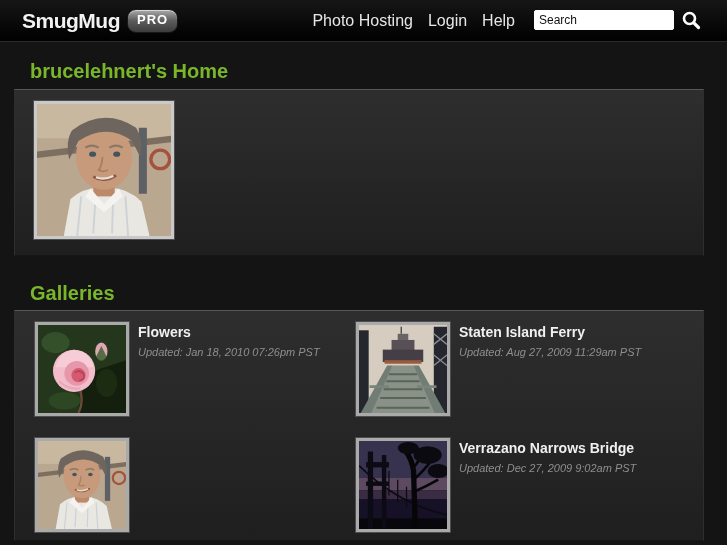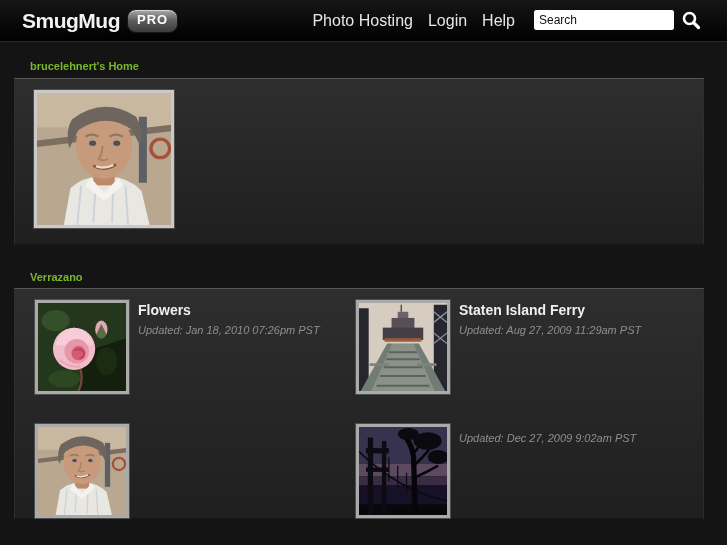--- a/index.html
+++ b/index.html
@@ -56,21 +56,21 @@
   }
   .search-btn {
     background: none; border: none; padding: 0;
     margin-left: 7px; cursor: pointer;
     display: flex; align-items: center;
   }
 
   
   .section-title {
     color: #7ab62a;
-    font-size: 11px;
+    font-size: 20px;
     font-weight: bold;
     margin: 0 12px 0 30px;
   }
   .title-home { padding-top: 18px; margin-bottom: 6px; }
   .title-galleries { padding-top: 26px; margin-bottom: 5px; }
 
   
   .panel {
     margin-left: 14px;
     width: 690px;
@@ -92,21 +92,21 @@
   }
   .profile-photo-frame { width: 140px; height: 138px; }
   .profile-photo-frame svg { width: 134px; height: 132px; }
   .thumb-frame { border-color: #aaaaaa; width: 94px; height: 94px; }
   .thumb-frame svg { width: 88px; height: 88px; }
 
   
   .galleries-grid {
     display: grid;
     grid-template-columns: 321px auto;
-    row-gap: 30px;
+    row-gap: 22px;
   }
   .gallery-item { display: flex; }
   .gallery-meta { margin-left: 9px; padding-top: 2px; }
   .gallery-title {
     color: #f0f0f0;
     font-size: 14px;
     font-weight: bold;
     cursor: pointer;
   }
   .gallery-updated {
@@ -162,21 +162,21 @@
       <ellipse cx="41.5" cy="38" rx="2.6" ry="2" fill="#44545f"></ellipse>
       <ellipse cx="59.5" cy="38" rx="2.6" ry="2" fill="#44545f"></ellipse>
       <path d="M36 33 Q41 30 46 33 M54 33 Q59 30 64 33" stroke="#8a7a64" stroke-width="1.6" fill="none"></path>
       <path d="M49 40 Q48 48 46 50 Q49 52 53 50" stroke="#a97f60" stroke-width="1.4" fill="none"></path>
       <path d="M42 55 Q50 60 59 54" stroke="#8a5544" stroke-width="2" fill="none"></path>
       <path d="M44 55.5 Q50 58 57 54.5" stroke="#e8e0d4" stroke-width="1.6" fill="none"></path>
     </svg>
   </span>
 </div>
 
-<h2 class="section-title title-galleries">Verrazano</h2>
+<h2 class="section-title title-galleries">Galleries</h2>
 
 <div class="panel galleries-panel">
   <div class="galleries-grid">
 
     <div class="gallery-item">
       <span class="photo-frame thumb-frame">
         <svg viewBox="0 0 100 100" preserveAspectRatio="none">
           <rect width="100" height="100" fill="#24371d"></rect>
           <path d="M55 55 L100 40 L100 100 L45 100 Z" fill="#141f0e"></path>
           <ellipse cx="20" cy="20" rx="16" ry="12" fill="#33502a"></ellipse>
@@ -263,18 +263,19 @@
           <path d="M0 28 Q45 72 100 84" stroke="#0c0a12" stroke-width="2" fill="none"></path>
           <path d="M34 34 L34 62 M44 44 L44 70 M54 52 L54 76" stroke="#0c0a12" stroke-width="1.4"></path>
           <path d="M64 100 L62 34 Q60 20 52 10" stroke="#060609" stroke-width="6" fill="none"></path>
           <path d="M62 44 Q74 34 84 20 M62 58 Q76 52 90 44 M62 30 Q70 22 72 10" stroke="#060609" stroke-width="3" fill="none"></path>
           <ellipse cx="78" cy="16" rx="16" ry="10" fill="#0a0a10"></ellipse>
           <ellipse cx="90" cy="34" rx="12" ry="8" fill="#0a0a10"></ellipse>
           <ellipse cx="56" cy="8" rx="12" ry="7" fill="#0a0a10"></ellipse>
         </svg>
       </span>
       <div class="gallery-meta">
+        <div class="gallery-title">Verrazano Narrows Bridge</div>
         <div class="gallery-updated">Updated: Dec 27, 2009 9:02am PST</div>
       </div>
     </div>
 
   </div>
 </div>
 
 </body></html>

